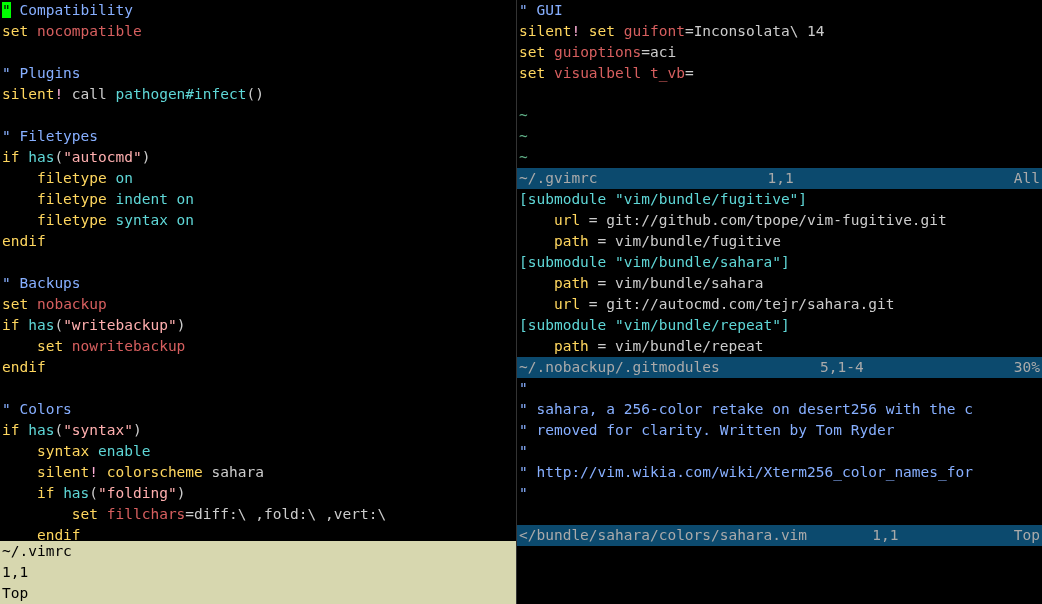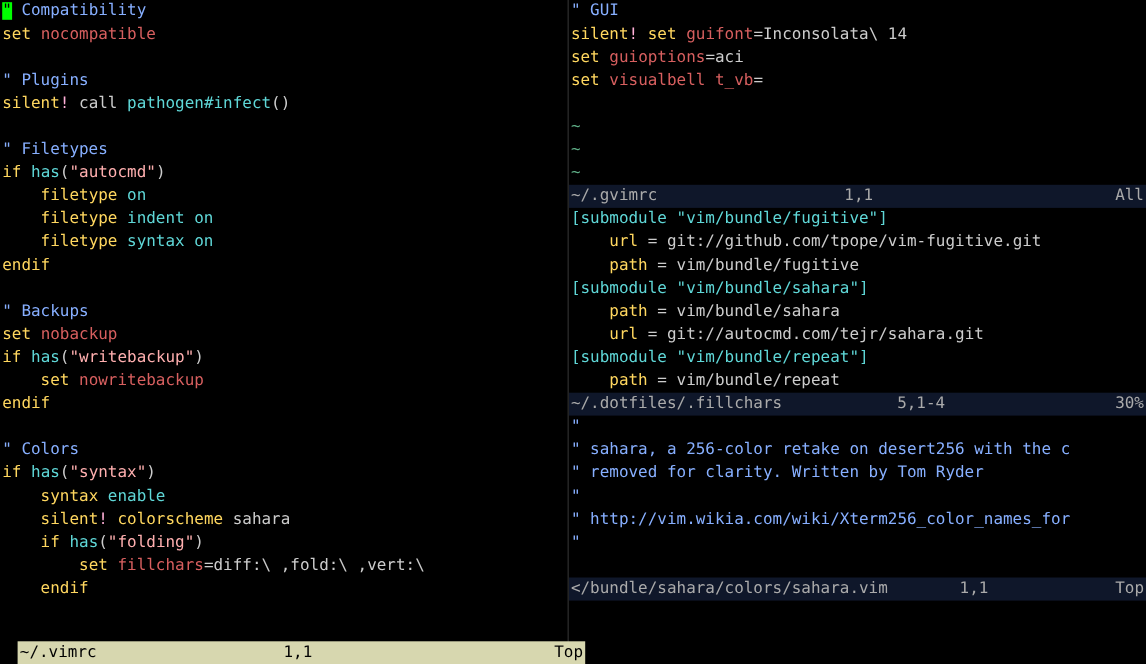--- a/index.html
+++ b/index.html
@@ -44,42 +44,43 @@
     justify-content: space-between;
     padding: 0 2px;
     width: 100%;
     white-space: pre;
   }
   .statusbar-active {
     background: #d7d7af;
     color: #000;
   }
   .statusbar {
-    background: #0f172a;
+    background: #0c4a6e;
     color: #aaa;
   }
   .sb-left { flex: 0 0 auto; }
   .sb-pos { flex: 0 0 auto; padding-right: 50px; }
   .sb-right { flex: 0 0 auto; }
   .cursor { background: #00ff00; color: #000; }
   .comment { color: #87afff; }
   .keyword { color: #ffd75f; }
   .identifier { color: #5fd7d7; text-align: center; }
   .string { color: #ffafaf; }
   .option { color: #d75f5f; }
   .func { color: #5fd7d7; }
   .special { color: #ffafd7; }
   .tilde { color: #5faf87; }
   .label { color: #ffd75f; }
   .section { color: #5fd7d7; }
   .left-status {
     position: absolute;
     bottom: 0;
-    left: 16px;
+    left: 0;
     width: 100%;
+    flex-direction: column;
   }
 </style>
 </head>
 <body>
 
 <div class="pane-left">
   <div class="content" id="left-content">
       <div class="line"><span class="cursor">"</span><span class="comment"> Compatibility</span></div>
       <div class="line"><span class="keyword">set</span><span> </span><span class="option">nocompatible</span></div>
       <div class="line">&nbsp;</div>
@@ -137,21 +138,21 @@
         <div class="line"><span class="section">[submodule "vim/bundle/fugitive"]</span></div>
         <div class="line"><span>    </span><span class="label">url</span><span> = git://github.com/tpope/vim-fugitive.git</span></div>
         <div class="line"><span>    </span><span class="label">path</span><span> = vim/bundle/fugitive</span></div>
         <div class="line"><span class="section">[submodule "vim/bundle/sahara"]</span></div>
         <div class="line"><span>    </span><span class="label">path</span><span> = vim/bundle/sahara</span></div>
         <div class="line"><span>    </span><span class="label">url</span><span> = git://autocmd.com/tejr/sahara.git</span></div>
         <div class="line"><span class="section">[submodule "vim/bundle/repeat"]</span></div>
         <div class="line"><span>    </span><span class="label">path</span><span> = vim/bundle/repeat</span></div>
       </div>
     <div class="statusbar">
-      <span class="sb-left">~/.dotfiles/.fillchars</span>
+      <span class="sb-left">~/.nobackup/.gitmodules</span>
       <span class="sb-pos">5,1-4</span>
       <span class="sb-right">30%</span>
     </div>
   </div>
   <div class="subpane sub3">
     <div class="content" id="r3-content">
         <div class="line"><span class="comment">"</span></div>
         <div class="line"><span class="comment">" sahara, a 256-color retake on desert256 with the c</span></div>
         <div class="line"><span class="comment">" removed for clarity. Written by Tom Ryder</span></div>
         <div class="line"><span class="comment">"</span></div>

